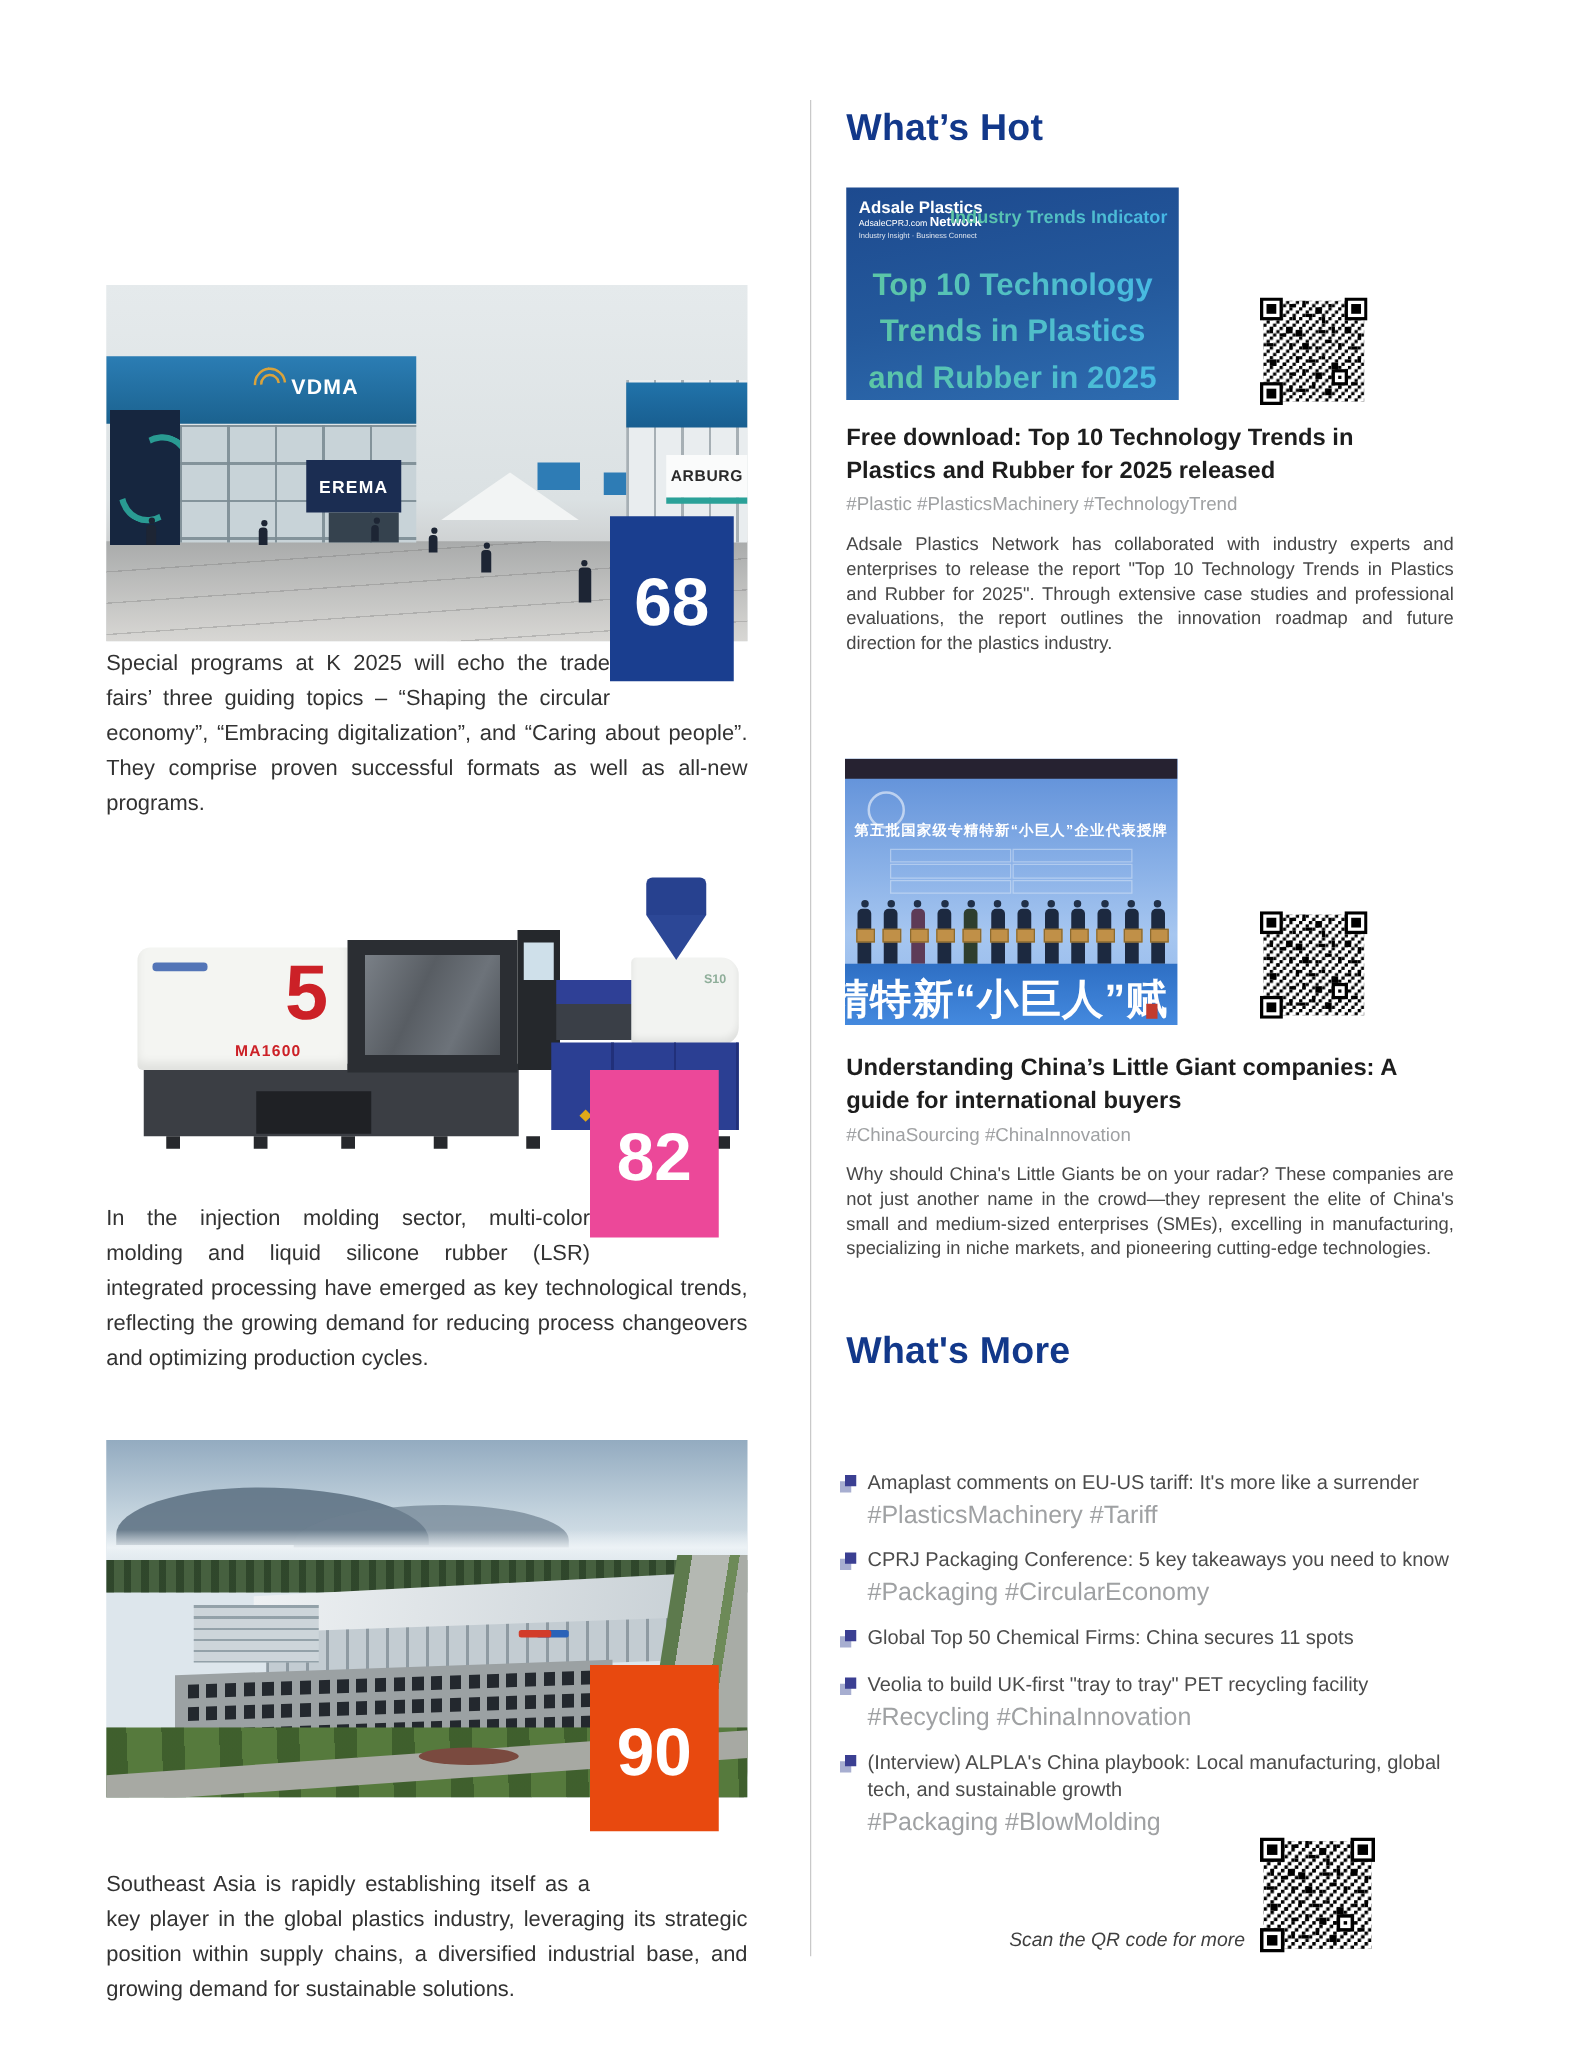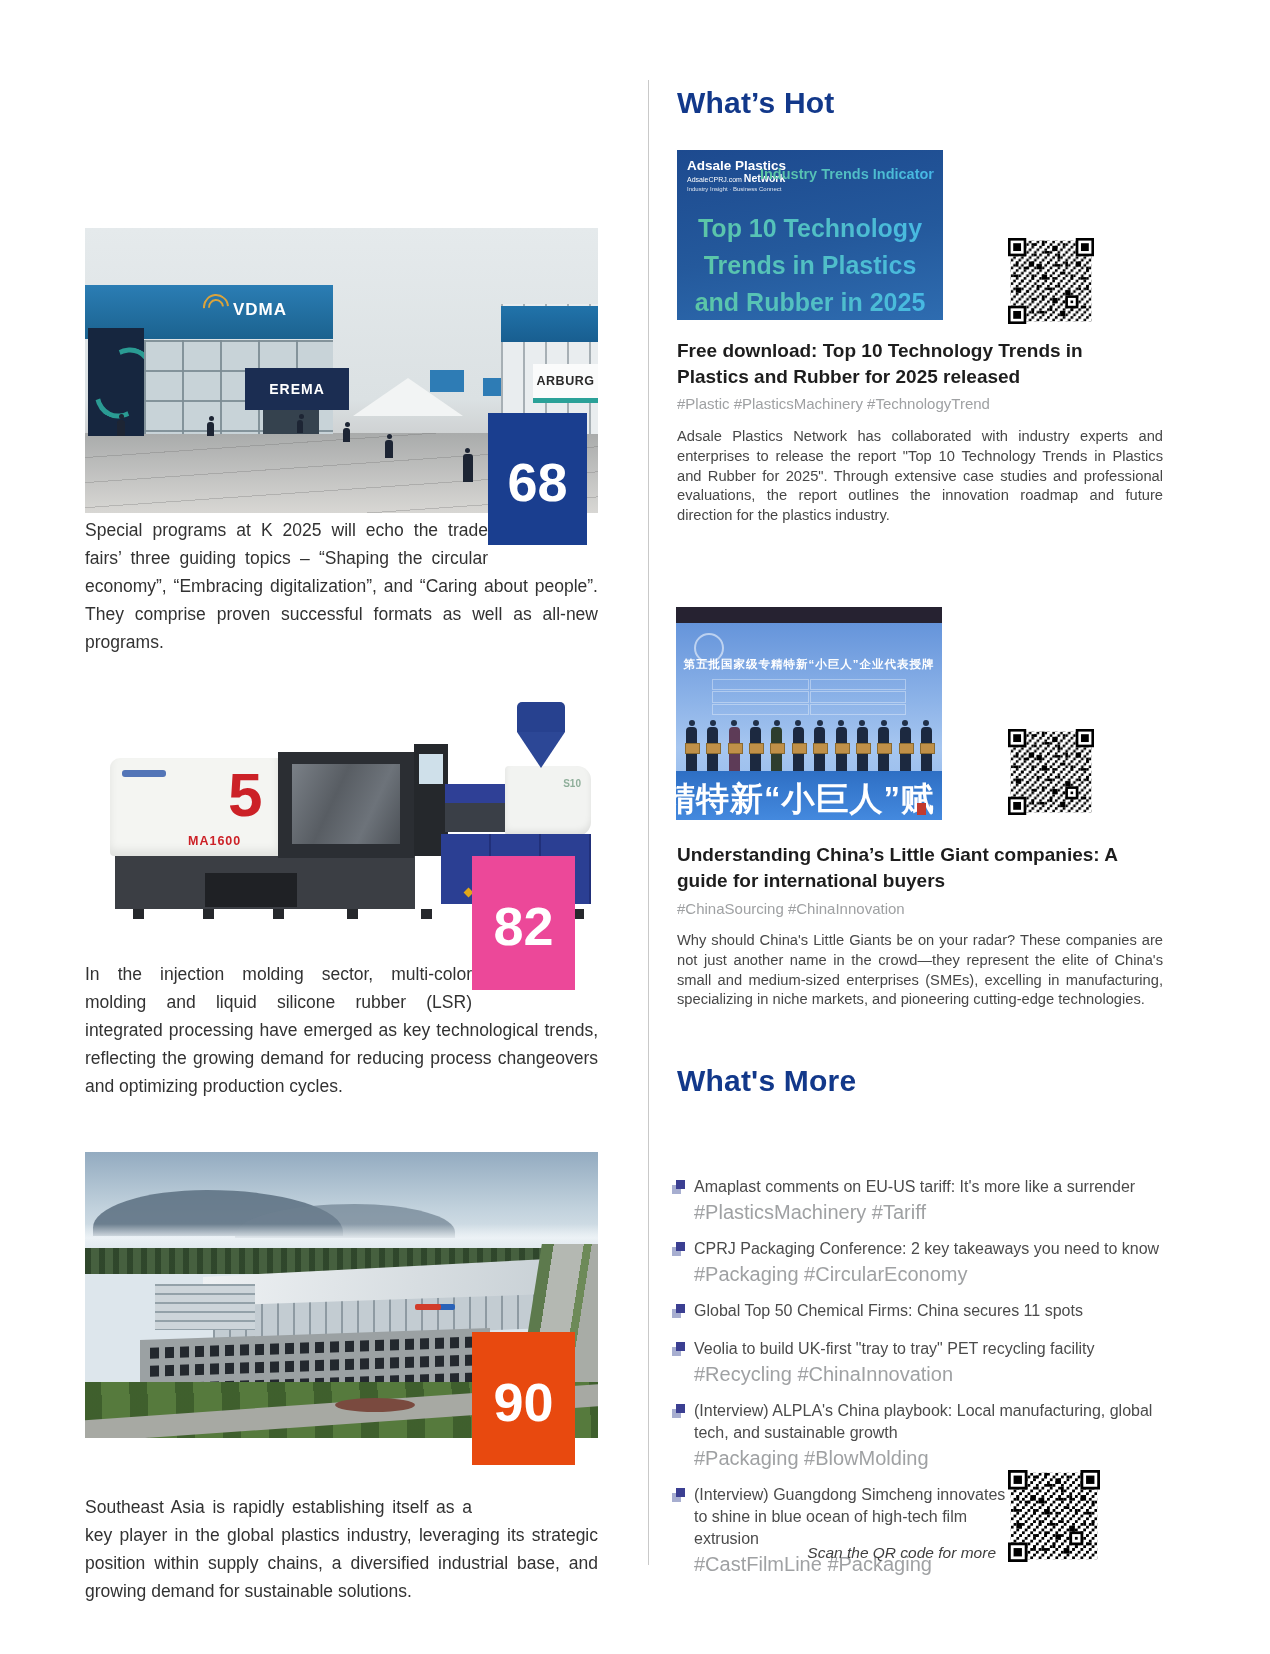--- a/index.html
+++ b/index.html
@@ -58,21 +58,21 @@
   .fx-arc{position:absolute;left:118px;top:66px;width:22px;height:22px;border:2px solid #d9a33c;
      border-color:#d9a33c transparent transparent #d9a33c;border-radius:50%;transform:rotate(40deg);}
   .fx-arc:after{content:"";position:absolute;left:3px;top:3px;width:12px;height:12px;border:2px solid #d9a33c;
      border-color:#d9a33c transparent transparent #d9a33c;border-radius:50%;}
   .fx-poster{position:absolute;left:3px;top:100px;width:56px;height:108px;background:#16263f;overflow:hidden;}
   .fx-poster:after{content:"";position:absolute;left:8px;top:18px;width:46px;height:64px;border:5px solid #2fb9a8;
      border-radius:50%;border-color:#2fb9a8 transparent #2fb9a8 transparent;opacity:.8;transform:rotate(25deg);}
   .fx-glass{position:absolute;left:59px;top:112px;width:189px;height:94px;background:#c8d3d8;
      background-image:repeating-linear-gradient(90deg,rgba(124,140,148,.9) 0 2px,transparent 2px 38px),
                       repeating-linear-gradient(180deg,rgba(124,140,148,.9) 0 2px,transparent 2px 30px);}
-  .fx-erema{position:absolute;left:160px;top:140px;width:104px;height:42px;background:#1b2d52;
+  .fx-erema{position:absolute;left:160px;top:140px;width:76px;height:42px;background:#1b2d52;
      color:#fff;font-weight:bold;font-size:14px;display:flex;align-items:center;justify-content:center;letter-spacing:1px;}
   .fx-door{position:absolute;left:178px;top:182px;width:56px;height:24px;background:#35424e;}
   .fx-tent{position:absolute;left:268px;top:150px;width:0;height:0;
      border-left:55px solid transparent;border-right:55px solid transparent;border-bottom:38px solid #f2f4f4;}
   .fx-sign-sm{position:absolute;width:34px;height:22px;background:#2e7cb5;}
   .fx-rhall{position:absolute;left:416px;top:76px;width:97px;height:130px;background:#e9edef;
      background-image:repeating-linear-gradient(90deg,rgba(150,160,166,.8) 0 2px,transparent 2px 22px);}
   .fx-rcan{position:absolute;left:416px;top:78px;width:97px;height:36px;background:linear-gradient(180deg,#2173aa,#185e90);}
   .fx-arburg{position:absolute;left:448px;top:136px;width:65px;height:34px;background:#fafbfb;color:#2a2a2a;
      font-weight:bold;font-size:12.5px;display:flex;align-items:center;justify-content:center;letter-spacing:.5px;}
@@ -409,21 +409,21 @@
           <span class="sq-dark"></span>
         </span>
       <span class="news-title">Amaplast comments on EU-US tariff: It's more like a surrender</span>
       <div class="news-tags">#PlasticsMachinery #Tariff</div>
     </div>
     <div class="news-item">
       <span class="news-icon">
           <span class="sq-light"></span>
           <span class="sq-dark"></span>
         </span>
-      <span class="news-title">CPRJ Packaging Conference: 2 key takeaways you need to know</span>
+      <span class="news-title">CPRJ Packaging Conference: 5 key takeaways you need to know</span>
       <div class="news-tags">#Packaging #CircularEconomy</div>
     </div>
     <div class="news-item">
       <span class="news-icon">
           <span class="sq-light"></span>
           <span class="sq-dark"></span>
         </span>
       <span class="news-title">Global Top 50 Chemical Firms: China secures 11 spots</span>
     </div>
     <div class="news-item">
@@ -435,28 +435,20 @@
       <div class="news-tags">#Recycling #ChinaInnovation</div>
     </div>
     <div class="news-item">
       <span class="news-icon">
           <span class="sq-light"></span>
           <span class="sq-dark"></span>
         </span>
       <span class="news-title">(Interview) ALPLA's China playbook: Local manufacturing, global tech, and sustainable growth</span>
       <div class="news-tags">#Packaging #BlowMolding</div>
     </div>
-    <div class="news-item">
-      <span class="news-icon">
-          <span class="sq-light"></span>
-          <span class="sq-dark"></span>
-        </span>
-      <span class="news-title narrow">(Interview) Guangdong Simcheng innovates to shine in blue ocean of high-tech film extrusion</span>
-      <div class="news-tags">#CastFilmLine #Packaging</div>
-    </div>
   </div>
 
   <svg class="abs qr" style="left:1008px;top:1470px;" width="92" height="92" viewBox="0 0 33 33">
       <use href="#qrsym"></use>
     </svg>
 
   <div class="abs scan-note" style="left:640px;top:1544px;width:356px;">Scan the QR code for more</div>
 
 </div>
 

